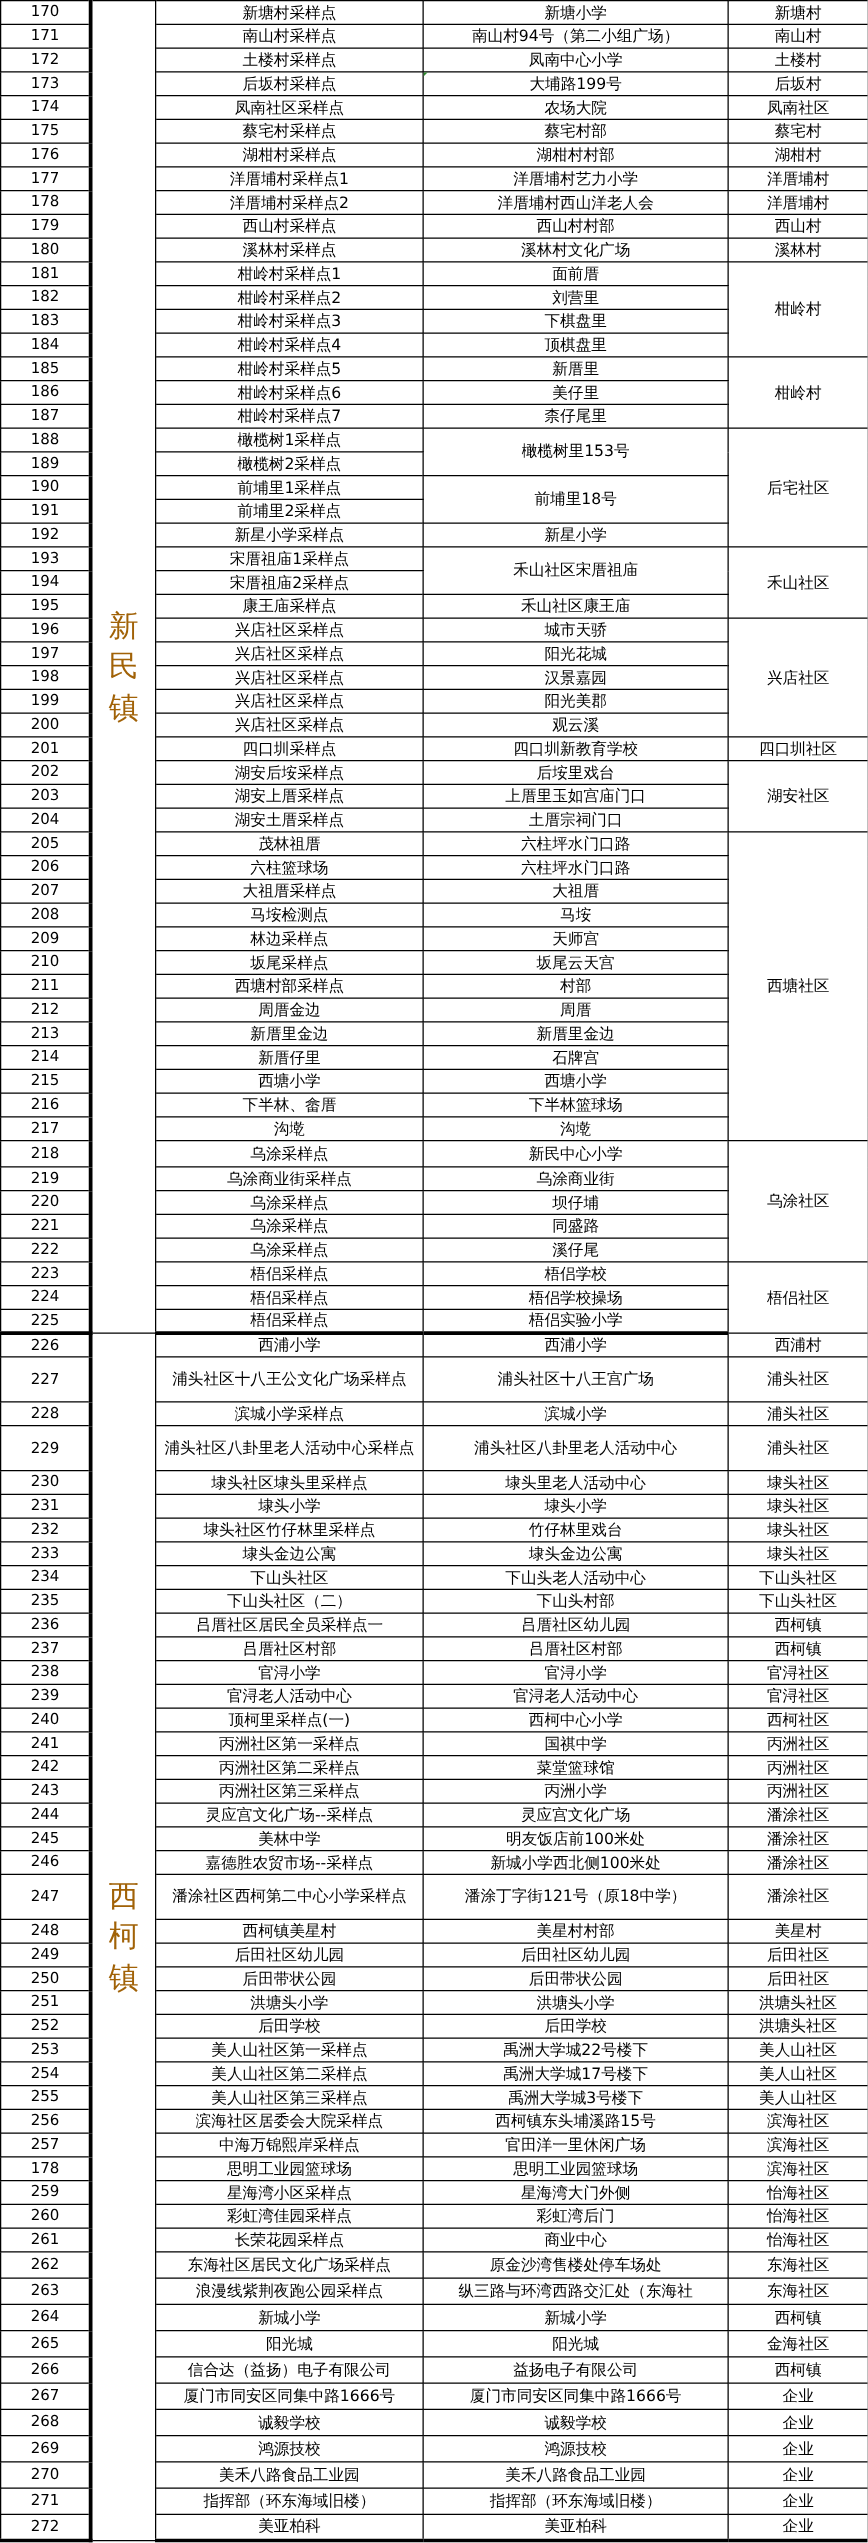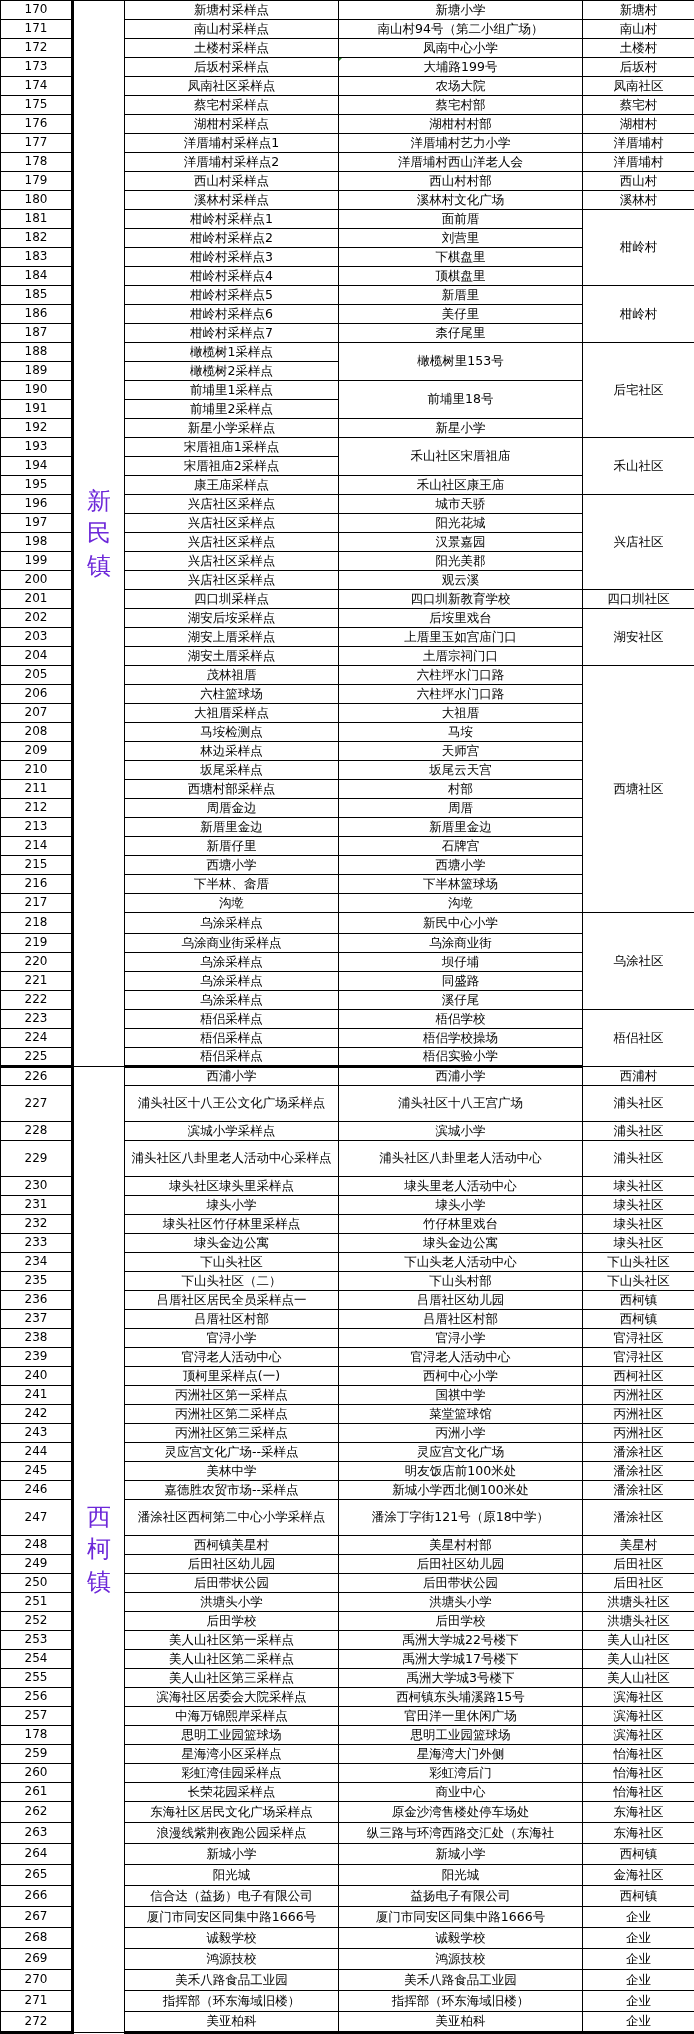--- a/index.html
+++ b/index.html
@@ -16,21 +16,21 @@
     text-align: center;
     vertical-align: middle;
     padding: 0 2px;
     overflow: hidden;
     white-space: nowrap;
   }
   table.sheet td.wrap { white-space: normal; }
   td.num { font-family: "DejaVu Sans", sans-serif; font-size: 12px; border-right: 3px solid #000 !important; }
   td.town {
     font-size: 24px;
-    color: #6d28d9;
+    color: #a16207;
     line-height: 1.35;
     white-space: normal !important;
     word-break: break-all;
     padding: 0 12px !important;
   }
   tr.section-break td { border-bottom: 3px solid #000; }
   tr.last td { border-bottom: 3px solid #000; }
   td.comm { border-right: 1px solid #000; }
   .marker { position: relative; }
   .marker::before {

